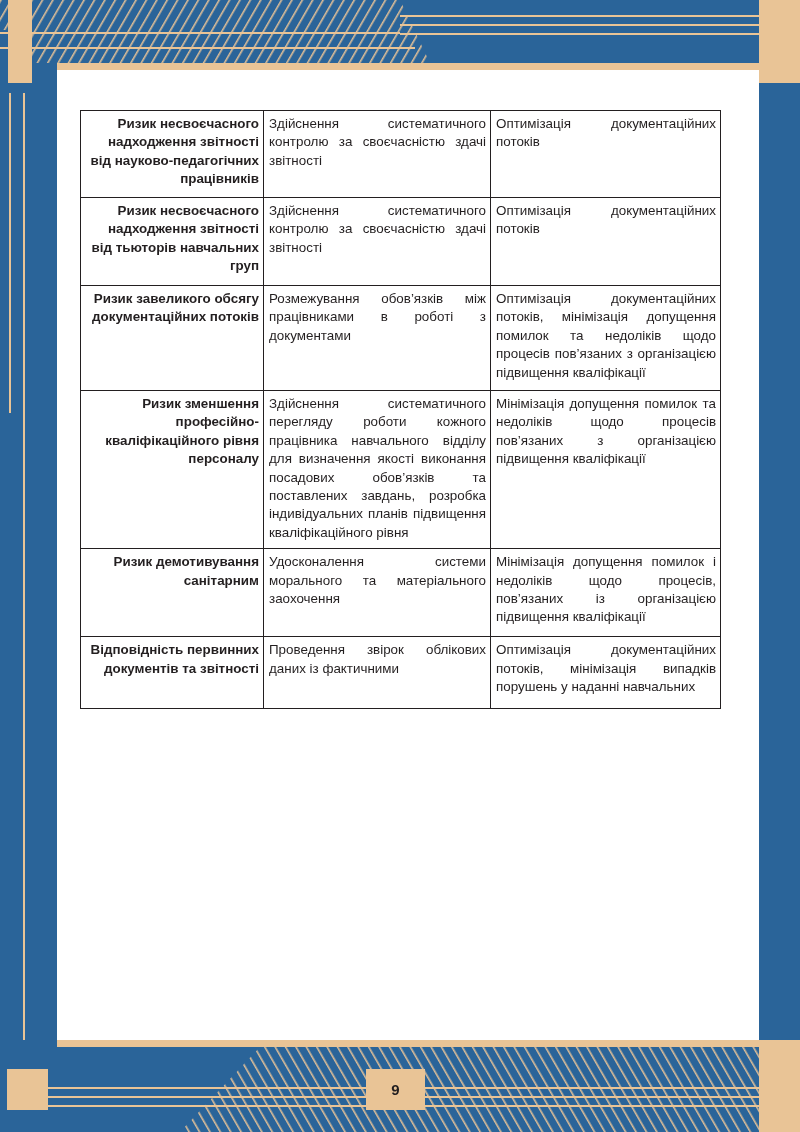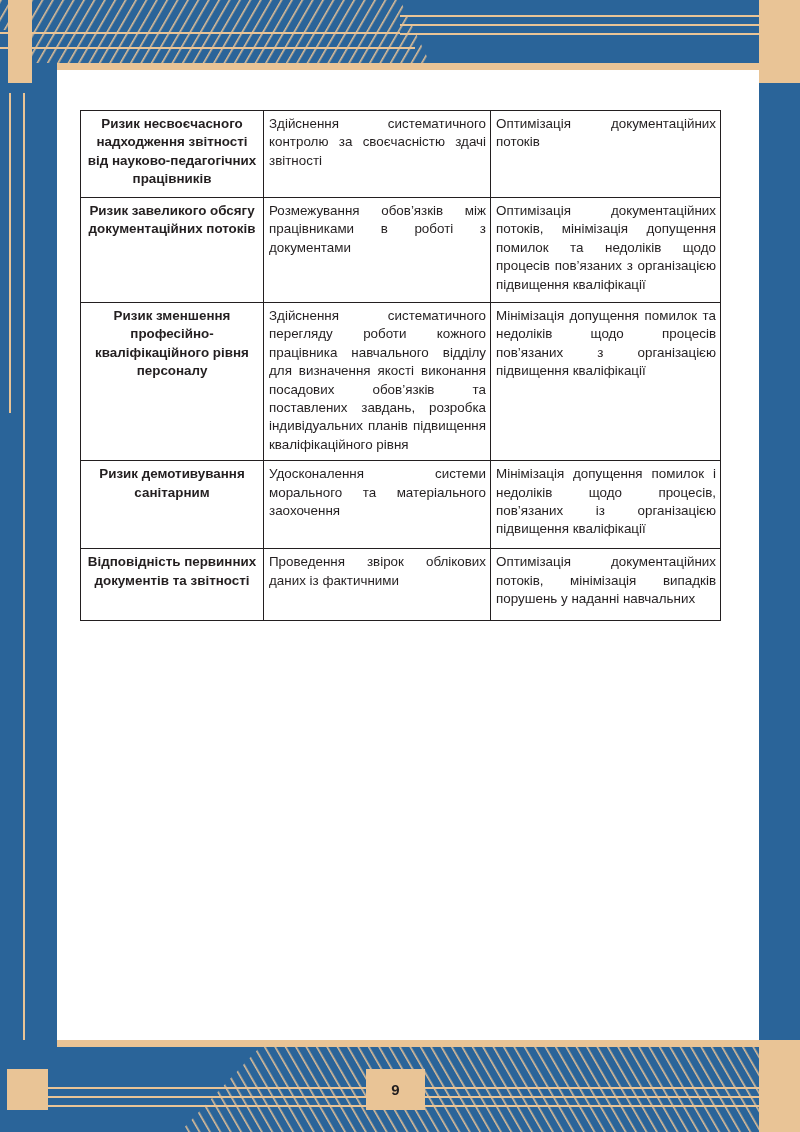--- a/index.html
+++ b/index.html
@@ -18,21 +18,21 @@
     position:absolute; left:80px; top:110px; width:640px;
     border-collapse:collapse; table-layout:fixed;
     font-size:13.4px; line-height:18.4px; color:#231f20;
   }
   table.risk td {
     border:1.6px solid #231f20;
     vertical-align:top;
     padding:4px 4px 6px 5px;
   }
   table.risk td.c1 {
-    font-weight:bold; text-align:center; padding-left:4px; padding-right:4px;
+    font-weight:bold; text-align:right; padding-left:4px; padding-right:4px;
   }
   table.risk td.c2, table.risk td.c3 { text-align:justify;margin-left:40px; }
   .pagebox {
     position:absolute; left:366px; top:1069px; width:59px; height:41px;
     background:#e9c496; display:flex; align-items:center; justify-content:center;
     font-weight:bold; font-size:15px; color:#231f20;
   }
 </style>
 </head>
 <body>
@@ -93,20 +93,25 @@
     <col style="width:183px">
     <col style="width:227px">
     <col style="width:230px">
   </colgroup>
   <tbody>
     <tr style="height:87px">
       <td class="c1">Ризик несвоєчасного надходження звітності від науково-педагогічних працівників</td>
       <td class="c2">Здійснення систематичного контролю за своєчасністю здачі звітності</td>
       <td class="c3">Оптимізація документаційних потоків</td>
     </tr>
+    <tr style="height:88px">
+      <td class="c1">Ризик несвоєчасного надходження звітності від тьюторів навчальних груп</td>
+      <td class="c2">Здійснення систематичного контролю за своєчасністю здачі звітності</td>
+      <td class="c3">Оптимізація документаційних потоків</td>
+    </tr>
     <tr style="height:105px">
       <td class="c1">Ризик завеликого обсягу документаційних потоків</td>
       <td class="c2">Розмежування обов’язків між працівниками в роботі з документами</td>
       <td class="c3">Оптимізація документаційних потоків, мінімізація допущення помилок та недоліків щодо процесів пов’язаних з організацією підвищення кваліфікації</td>
     </tr>
     <tr style="height:137px">
       <td class="c1">Ризик зменшення професійно-кваліфікаційного рівня персоналу</td>
       <td class="c2">Здійснення систематичного перегляду роботи кожного працівника навчального відділу для визначення якості виконання посадових обов’язків та поставлених завдань, розробка індивідуальних планів підвищення кваліфікаційного рівня</td>
       <td class="c3">Мінімізація допущення помилок та недоліків щодо процесів пов’язаних з організацією підвищення кваліфікації</td>
     </tr>

